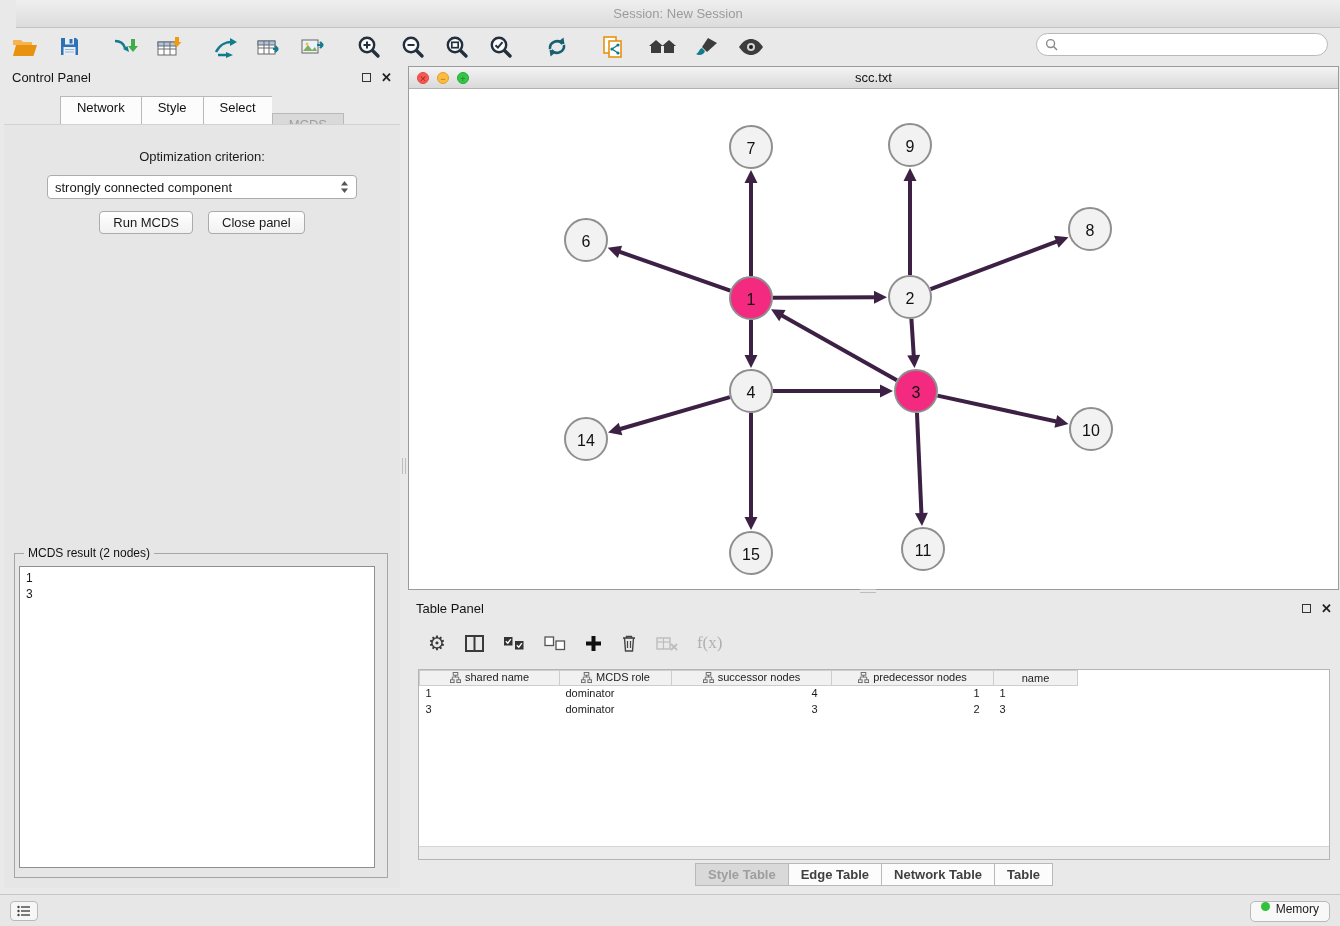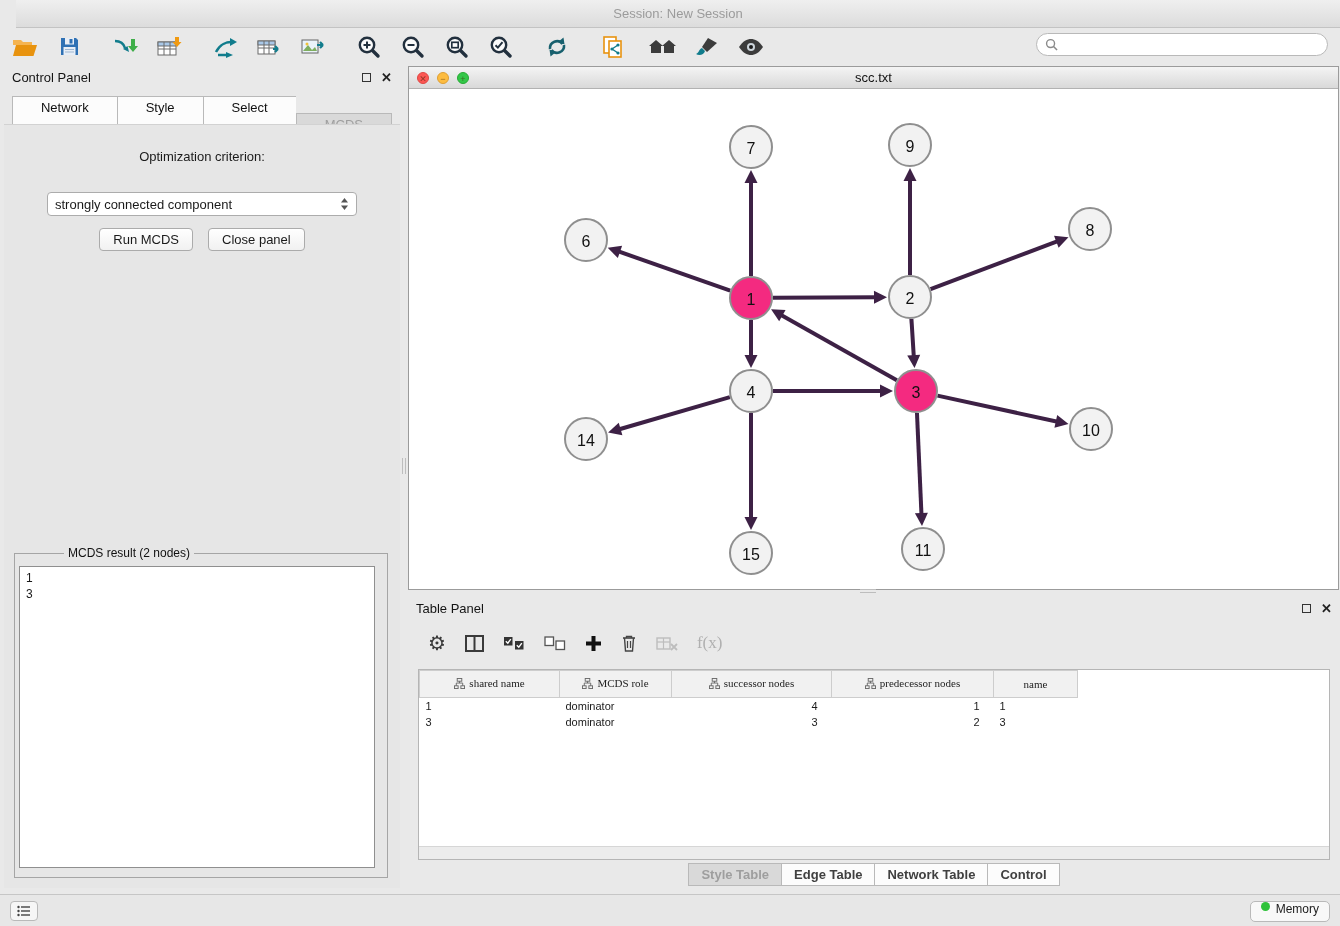--- a/index.html
+++ b/index.html
@@ -24,34 +24,34 @@
 
   
   .panel-hdr { height:22px; display:flex; align-items:center; font-size:13px; color:#141414; padding:0 8px; }
   .panel-hdr .spacer { flex:1; }
   .float-ico { width:9px; height:9px; border:1.5px solid #333; margin-right:10px; }
   .close-ico { font-size:13px; font-weight:bold; color:#222; line-height:1; }
 
   
   .control-panel { position:absolute; left:4px; top:66px; width:396px; height:822px; }
   .cp-tabs { display:flex; justify-content:center; margin-top:8px; }
-  .cp-tab { padding:3px 28px; font-size:13px; background:#fcfcfc; border:1px solid #b9b9b9;
+  .cp-tab { padding:3px 16px; font-size:13px; background:#fcfcfc; border:1px solid #b9b9b9;
     border-right:none; color:#111; }
   .cp-tab:last-child { border-right:1px solid #b9b9b9;margin-top:17px; }
   .cp-tab.active { background:#d9d9d9; color:#9e9e9e; }
   .cp-body { position:absolute; left:0; right:0; top:58px; bottom:0; border-top:1px solid #d2d2d2; background:#e6e6e6; }
   .opt-label { text-align:center; margin-top:24px; font-size:13px; }
-  .dropdown { width:310px; height:24px; margin:28px auto 0; background:#fff; border:1px solid #acacac;
+  .dropdown { width:310px; height:24px; margin:11px auto 0; background:#fff; border:1px solid #acacac;
     border-radius:4px; display:flex; align-items:center; padding:0 7px; font-size:13px; }
   .dropdown .dd-spacer { flex:1; }
   .btn-row { display:flex; justify-content:center; gap:15px; margin-top:12px; }
   .btn { height:23px; padding:0 13px; background:linear-gradient(#ffffff,#f1f1f1);
     border:1px solid #ababab; border-radius:4px; font-size:13px; display:flex; align-items:center; }
   .result-group { position:absolute; left:10px; right:12px; top:428px; bottom:10px; border:1px solid #a5a5a5; }
-  .result-title { position:absolute; top:-8px; left:9px; background:#e6e6e6; padding:0 4px; font-size:12px; color:#111;margin-left:40px; }
+  .result-title { position:absolute; top:-8px; left:9px; background:#e6e6e6; padding:0 4px; font-size:12px; color:#111; }
   .result-inner { position:absolute; left:4px; right:12px; top:12px; bottom:9px; background:#fff;
     border:1px solid #8f8f8f; font-size:12px; padding:3px 6px; overflow:hidden; }
   .result-line { line-height:16px; }
 
   
   .net-window { position:absolute; left:408px; top:66px; width:931px; height:524px;
     background:#fff; border:1px solid #9b9b9b; }
   .net-titlebar { height:22px; background:linear-gradient(#f4f4f4,#d9d9d9); border-bottom:1px solid #b2b2b2;
     position:relative; display:flex; align-items:center; justify-content:center; font-size:13px; color:#111; }
   .traffic { position:absolute; left:8px; top:5px; display:flex; gap:8px; }
@@ -69,22 +69,22 @@
 
   
   .table-panel { position:absolute; left:408px; top:597px; width:932px; height:291px; }
   .tp-toolbar { position:absolute; left:8px; top:26px; height:40px; display:flex; align-items:center; gap:19px; padding-left:12px; }
   .gear-glyph { font-size:20px; color:#3a3a3a; line-height:1; }
   .plus-ico svg, .tp-toolbar svg { display:block; }
   .fx { font-family:"Liberation Serif", serif; font-size:17px; color:#b0b0b0; }
   .table-wrap { position:absolute; left:10px; right:10px; top:72px; bottom:28px; background:#fff;
     border:1px solid #b5b5b5; overflow:hidden; }
   table.node-table { border-collapse:collapse; table-layout:fixed; font-size:11px; }
-  .node-table th { background:#f1f1f1; border:1px solid #cdcdcd; font-weight:normal; height:27px;
-    font-size:11px; color:#222; padding:0 4px; white-space:nowrap;font-family:Liberation Serif, serif; }
+  .node-table th { background:#f1f1f1; border:1px solid #cdcdcd; font-weight:normal; height:14px;
+    font-size:11px; color:#222; padding:0 4px; white-space:nowrap; }
   .hdr-inner { display:inline-flex; align-items:center; gap:4px; }
   .node-table td { height:16px; padding:0 6px; white-space:nowrap; }
   .al { text-align:left; } .ar { text-align:right; padding-right:14px !important; }
   .h-scroll { position:absolute; left:0; right:0; bottom:0; height:13px; background:#ececec; border-top:1px solid #d6d6d6; }
   .tp-tabs { position:absolute; left:0; right:0; bottom:2px; display:flex; justify-content:center; }
   .tp-tab { padding:3px 12px; font-size:13px; font-weight:600; background:#fcfcfc;
     border:1px solid #b9b9b9; border-right:none; color:#404040; }
   .tp-tab:last-child { border-right:1px solid #b9b9b9; }
   .tp-tab.active { background:#d9d9d9; color:#9e9e9e; font-weight:600; }
 
@@ -478,21 +478,21 @@
           <td class="al">3</td>
         </tr>
       </tbody>
     </table>
     <div class="h-scroll"></div>
   </div>
   <div class="tp-tabs">
     <div class="tp-tab active">Style Table</div>
     <div class="tp-tab">Edge Table</div>
     <div class="tp-tab">Network Table</div>
-    <div class="tp-tab">Control</div>
+    <div class="tp-tab">Table</div>
   </div>
 </div>
 
 <div class="status-bar">
   <div class="menu-btn">
     <svg width="14" height="12" viewBox="0 0 14 12">
       <circle cx="1.5" cy="2" r="1.2" fill="#444"></circle>
         <line x1="4" y1="2" x2="13" y2="2" stroke="#444" stroke-width="1.4"></line>
       <circle cx="1.5" cy="6" r="1.2" fill="#444"></circle>
         <line x1="4" y1="6" x2="13" y2="6" stroke="#444" stroke-width="1.4"></line>

